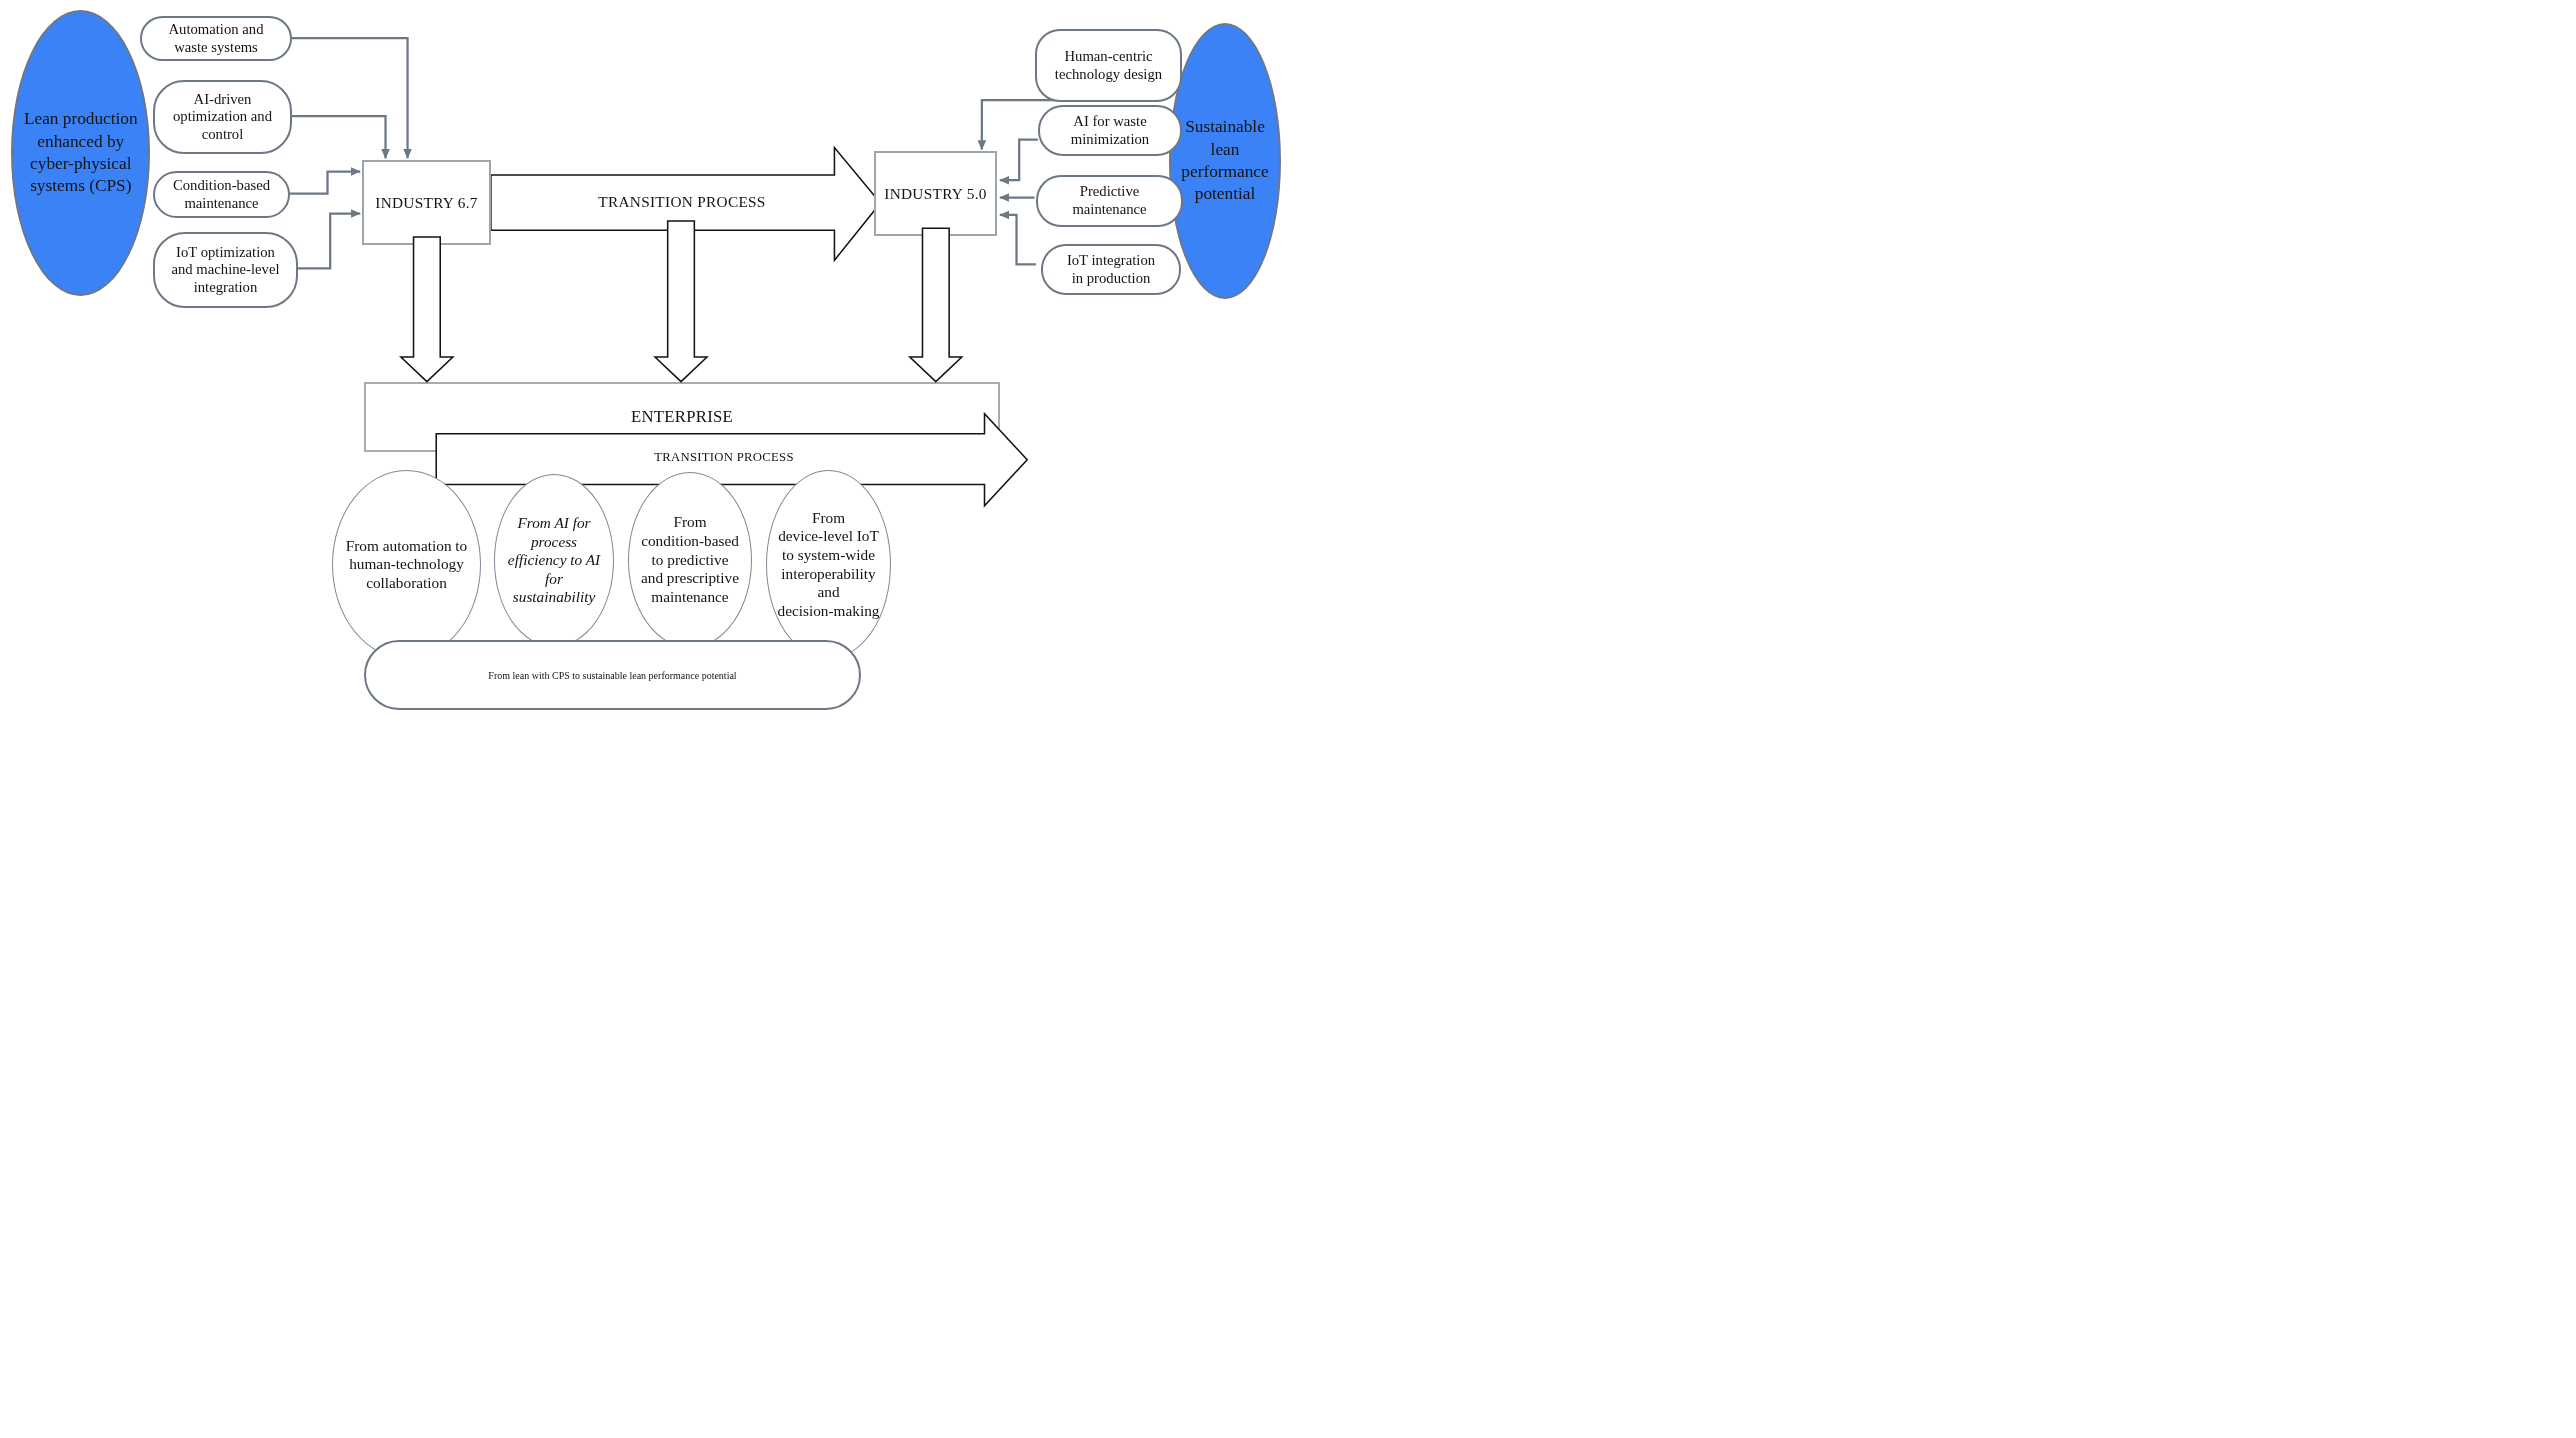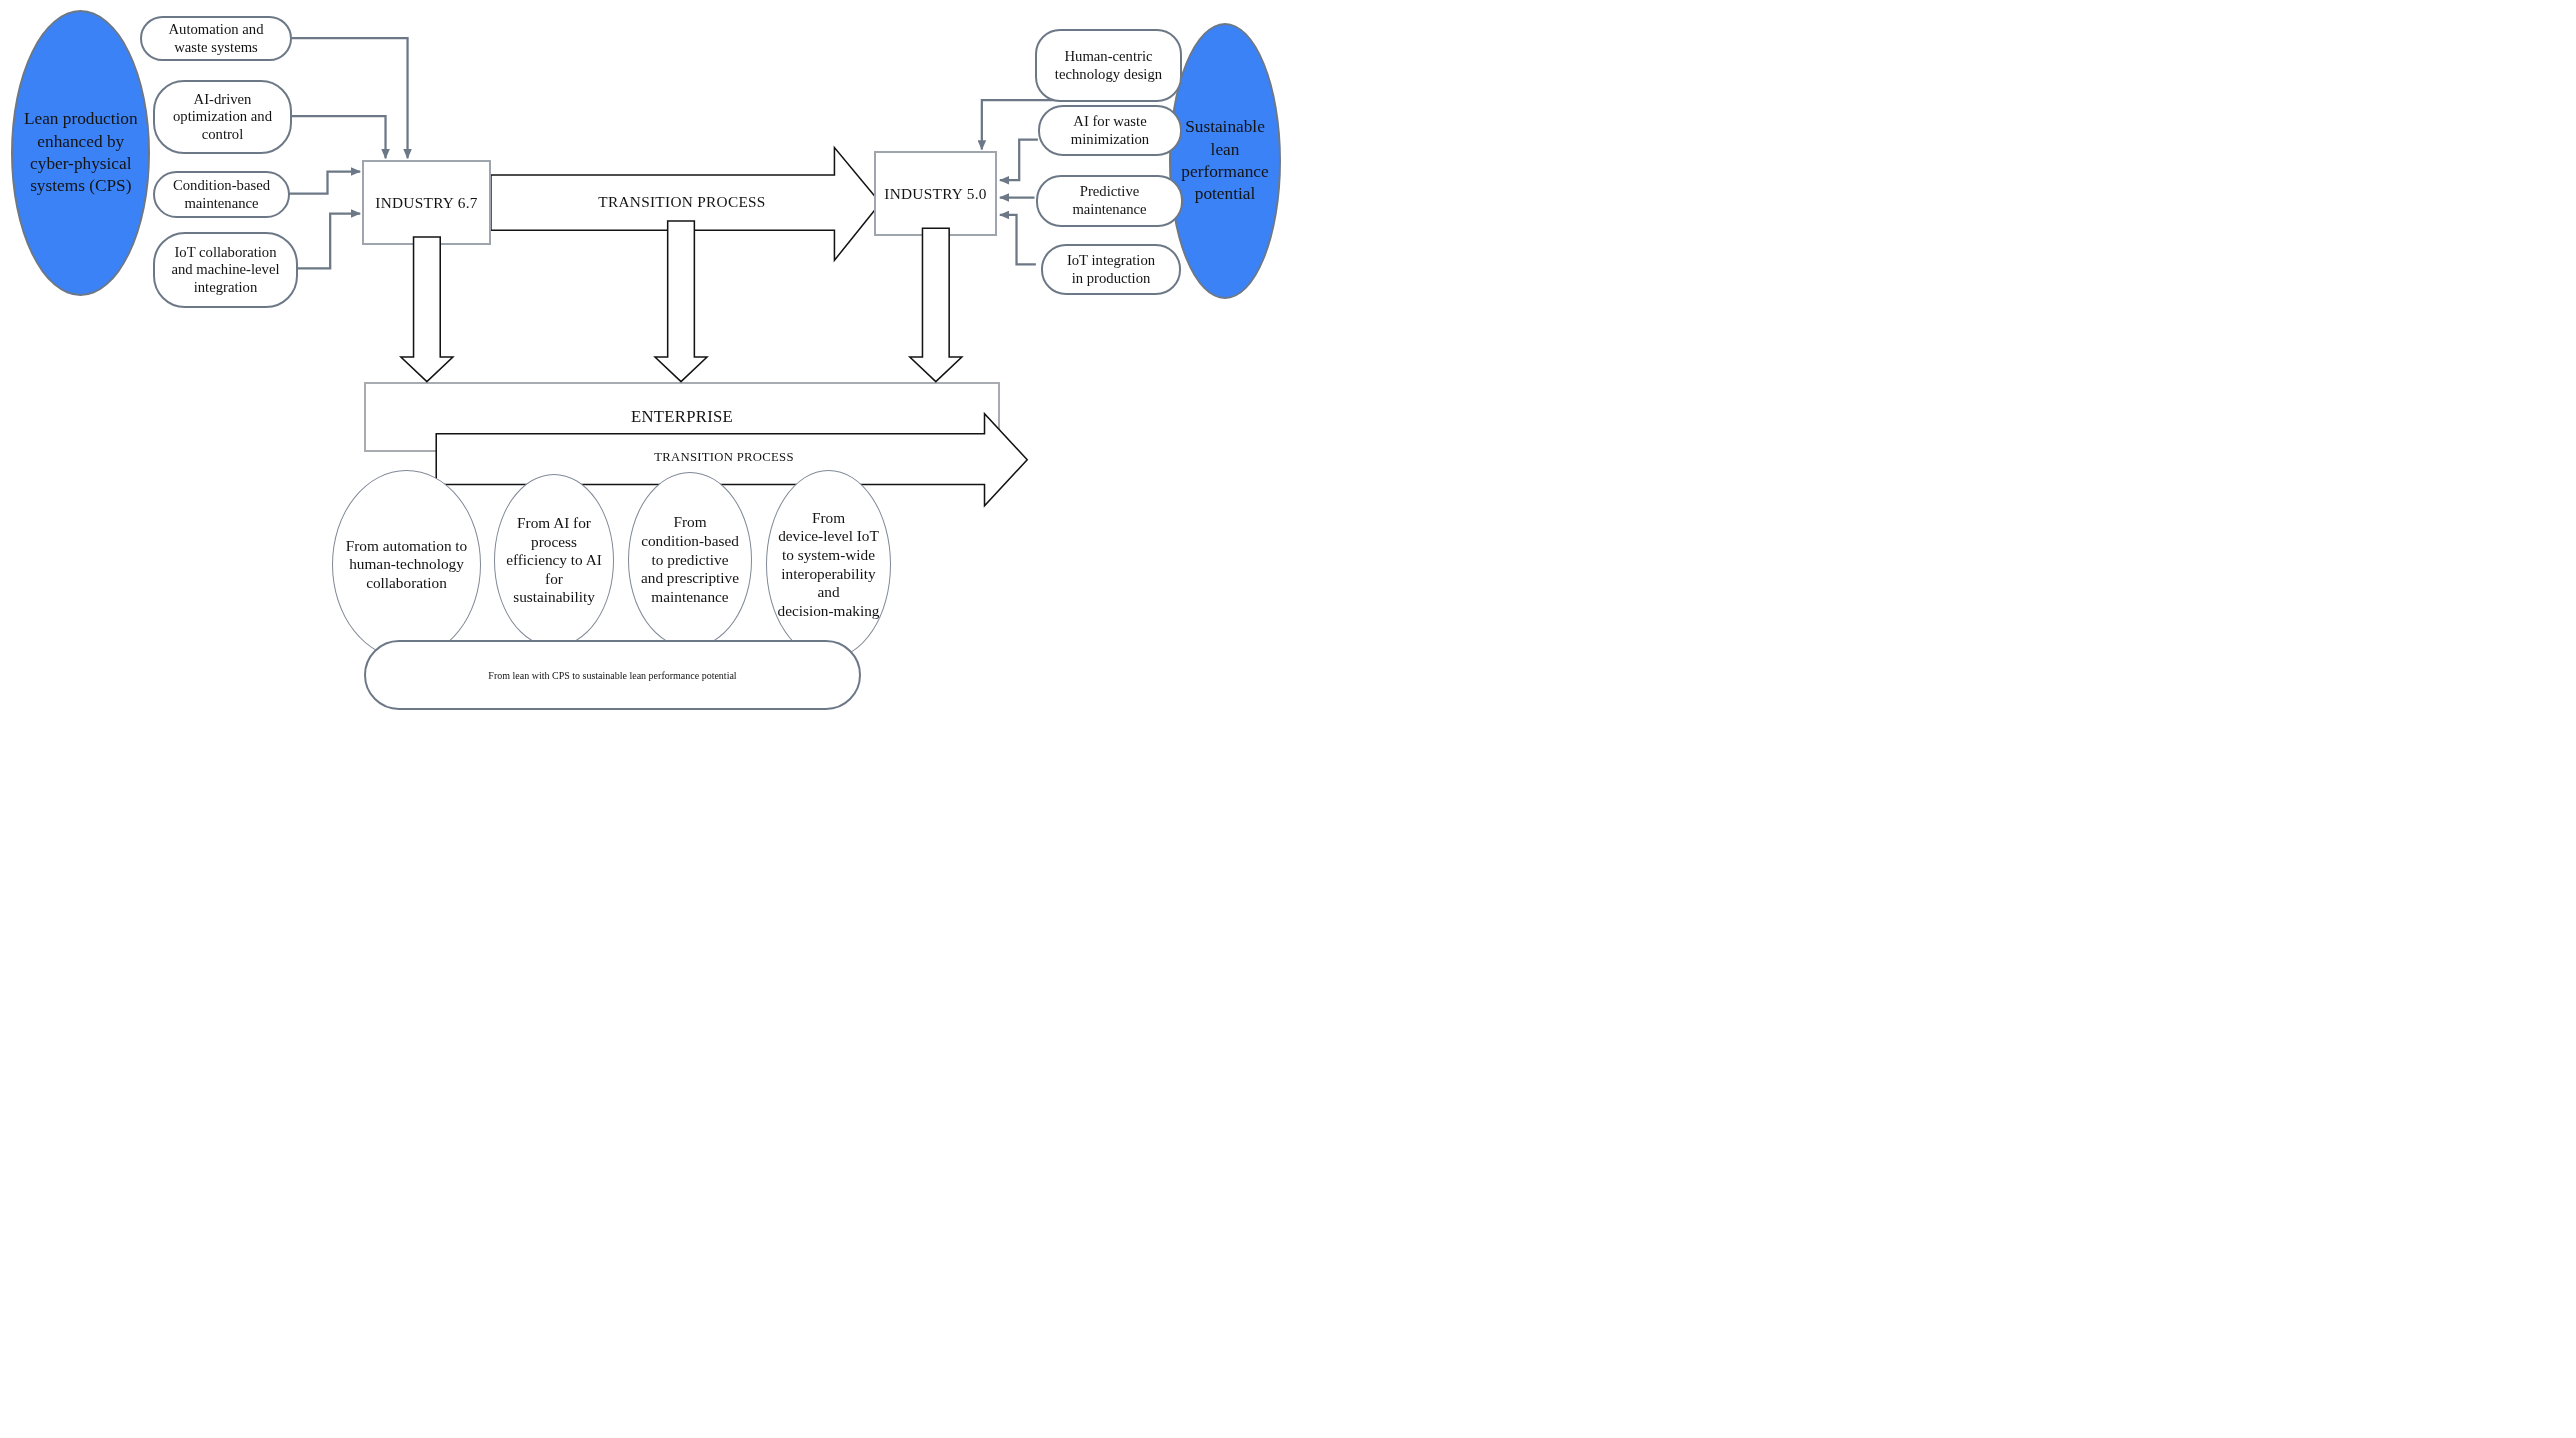--- a/index.html
+++ b/index.html
@@ -146,21 +146,21 @@
   <div class="pill abs" style="left:153px; top:80px; width:139px; height:74px; border-radius:31px;">
     <span class="label">AI-driven
 optimization and
 control</span>
   </div>
   <div class="pill abs" style="left:153px; top:171px; width:137px; height:47px;">
     <span class="label">Condition-based
 maintenance</span>
   </div>
   <div class="pill abs" style="left:153px; top:232px; width:145px; height:76px; border-radius:32px;">
-    <span class="label">IoT collaboration
+    <span class="label">IoT optimization
 and machine-level
 integration</span>
   </div>
 
   <div class="pill abs" style="left:1035px; top:29px; width:147px; height:73px;">
     <span class="label">Human-centric
 technology design</span>
   </div>
   <div class="pill abs" style="left:1038px; top:105px; width:144px; height:51px;">
     <span class="label">AI for waste
@@ -200,21 +200,21 @@
     <polygon class="white-arrow" points="620,355 660,355 660,535 679,535 640,572 601,535 620,535"></polygon>
     <polygon class="white-arrow" points="1001,331 1041,331 1041,535 1060,535 1021,572 982,535 1001,535"></polygon>
     <polygon class="white-arrow" points="1383,342 1423,342 1423,535 1442,535 1403,572 1364,535 1383,535"></polygon>
   </svg>
 
   <div class="shift-oval abs" style="left:332px; top:470px; width:149px; height:189px;">
     <span class="label">From automation to
 human-technology
 collaboration</span>
   </div>
-  <div class="shift-oval abs" style="left:494px; top:474px; width:120px; height:173px;">
+  <div class="shift-oval abs" style="left:494px; top:474px; width:120px; height:173px;font-style:italic;">
     <span class="label">From AI for
 process
 efficiency to AI
 for
 sustainability</span>
   </div>
   <div class="shift-oval abs" style="left:628px; top:472px; width:124px; height:176px;">
     <span class="label">From
 condition-based
 to predictive

